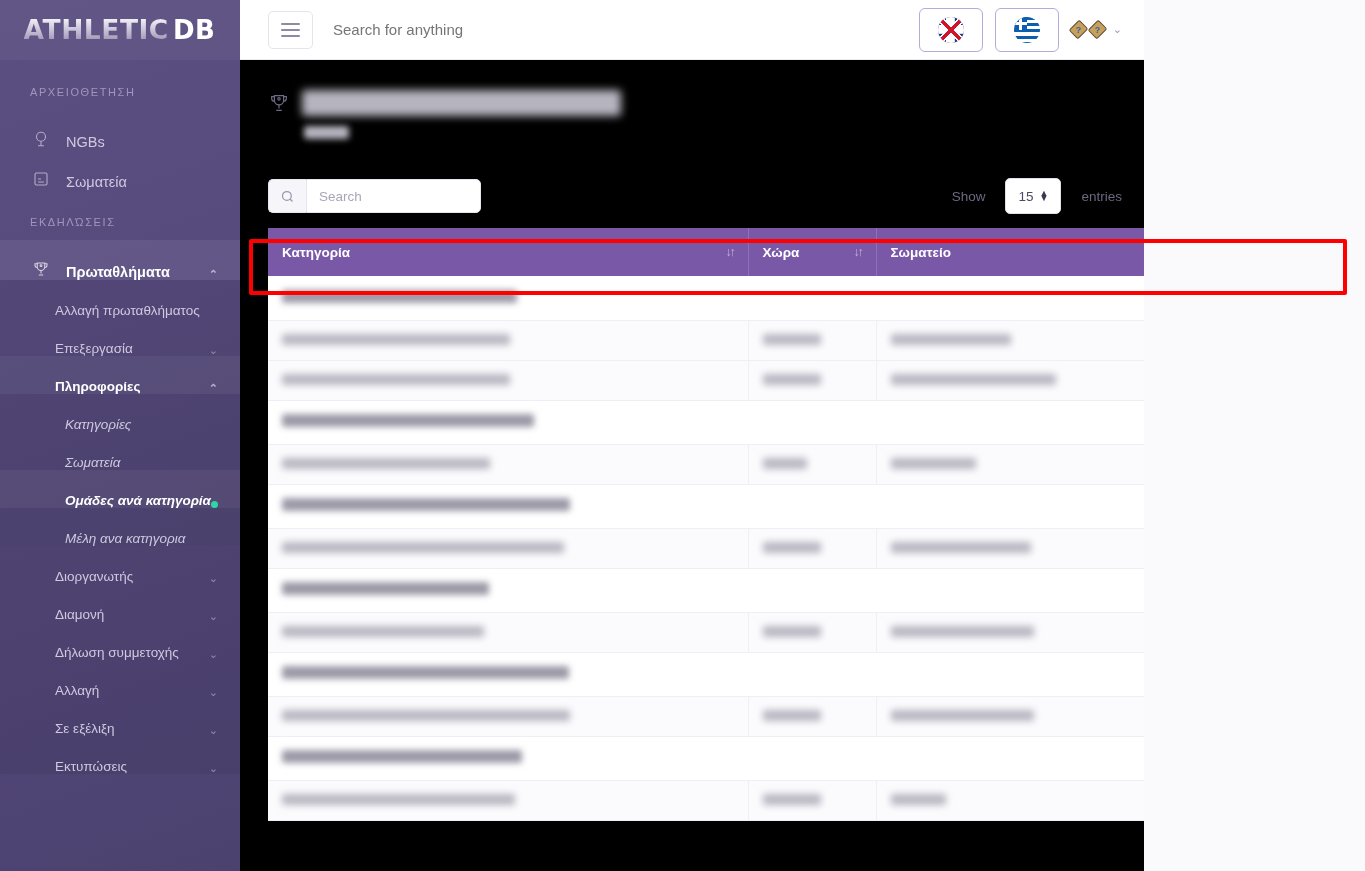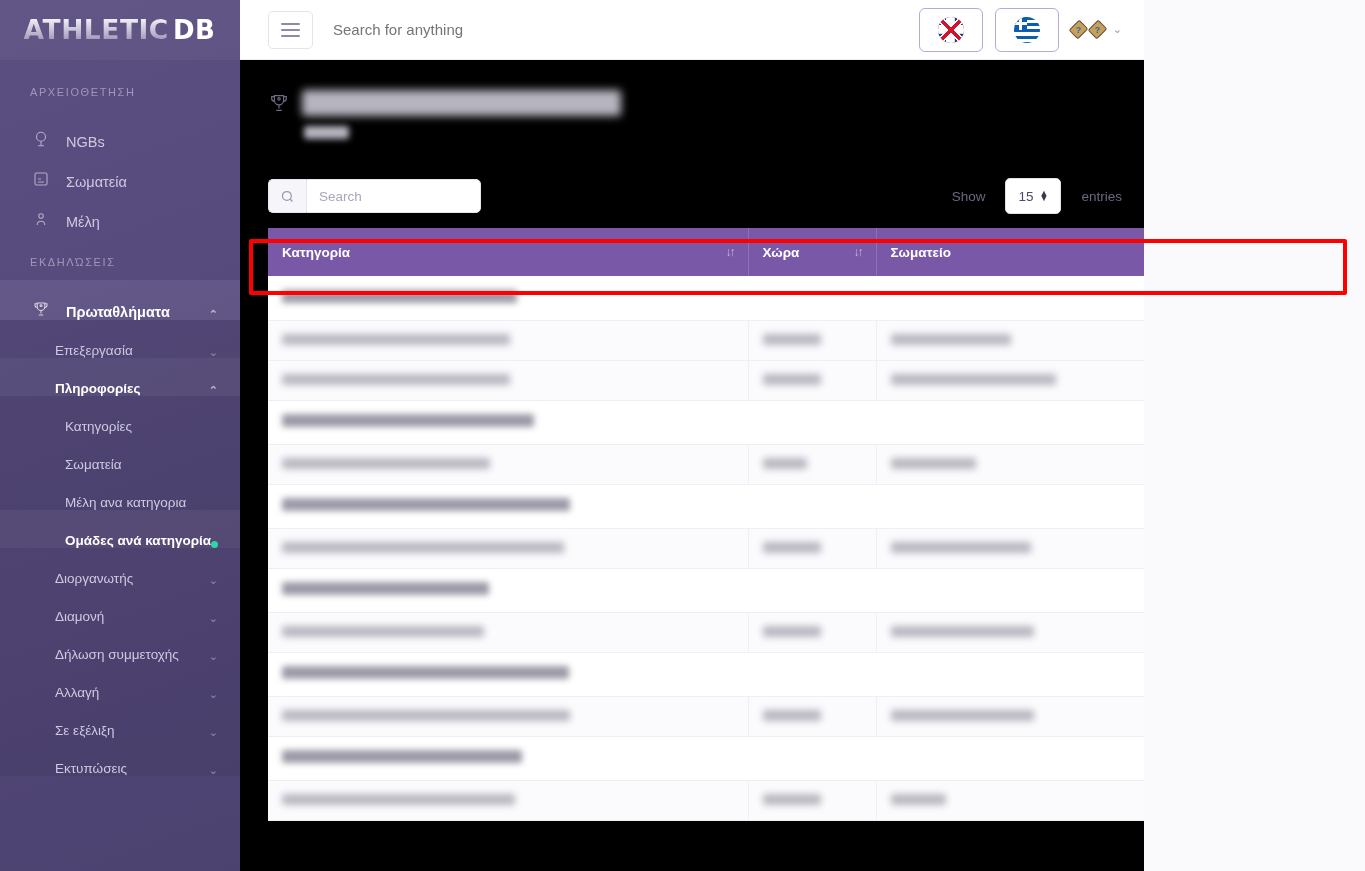--- a/index.html
+++ b/index.html
@@ -59,21 +59,21 @@
     display: flex; align-items: center; justify-content: center;
     opacity: .75; flex: 0 0 22px;
   }
   .nav-item .ico svg { width: 18px; height: 18px; }
   .nav-item .lbl { flex: 1; white-space: nowrap; }
   .nav-item.active { background: rgba(255,255,255,0.07); color: #ffffff; font-weight: bold; }
   .nav-item .chev { opacity: .55; font-size: 11px; line-height: 1; }
 
   .sub { background: rgba(0,0,0,0.06); }
   .sub .nav-item { padding-left: 55px; height: 38px; font-size: 13.5px; }
-  .sub2 { background: rgba(0,0,0,0.08); }
+  .sub2 { background: rgba(0,0,0,0.08); font-style: italic; }
   .sub2 .nav-item { padding-left: 65px; height: 38px; font-size: 13.5px; }
   .nav-item.open { color:#fff; font-weight:bold; background: rgba(255,255,255,0.05); }
   .dot {
     width: 7px; height: 7px; border-radius: 50%;
     background: #2fd5a7; margin-left: auto;
   }
 
   
   .main { flex: 1; height: 871px; position: relative; background: #000000; overflow: hidden; }
 
@@ -236,69 +236,63 @@
     </div>
     <div class="nav-item">
       <span class="ico">
         <svg viewBox="0 0 24 24" fill="none" stroke="currentColor" stroke-width="1.5">
             <rect x="4" y="4" width="16" height="16" rx="2"></rect>
             <path d="M8 16h8M8 12h4"></path>
           </svg>
       </span>
       <span class="lbl">Σωματεία</span>
     </div>
-    <div class="nav-item">
-      <span class="ico">
-        <svg viewBox="0 0 24 24" fill="none" stroke="currentColor" stroke-width="1.5">
-            <circle cx="12" cy="8" r="3"></circle>
-            <path d="M7 20c0-3 2.2-5 5-5s5 2 5 5"></path>
-          </svg>
-      </span>
-      <span class="lbl">Μέλη</span>
-    </div>
 
     <div class="nav-section">ΕΚΔΗΛΏΣΕΙΣ</div>
 
     <div class="nav-item active">
       <span class="ico">
         <svg viewBox="0 0 24 24" fill="none" stroke="currentColor" stroke-width="1.4">
             <path d="M7 4h10v5a5 5 0 0 1-10 0V4z"></path>
             <path d="M7 5H4v2a3 3 0 0 0 3 3M17 5h3v2a3 3 0 0 1-3 3"></path>
             <path d="M12 14v4M9 20h6"></path>
             <circle cx="12" cy="7.5" r="1.3"></circle>
           </svg>
       </span>
       <span class="lbl">Πρωταθλήματα</span>
       <span class="chev">⌃</span>
     </div>
 
     <div class="sub">
       <div class="nav-item">
+        <span class="lbl">Αλλαγή πρωταθλήματος</span>
+      </div>
+      <div class="nav-item">
         <span class="lbl">Επεξεργασία</span>
         <span class="chev">⌄</span>
       </div>
       <div class="nav-item open">
         <span class="lbl">Πληροφορίες</span>
         <span class="chev">⌃</span>
       </div>
     </div>
 
     <div class="sub2">
       <div class="nav-item">
         <span class="lbl">Κατηγορίες</span>
       </div>
       <div class="nav-item">
         <span class="lbl">Σωματεία</span>
       </div>
-      <div class="nav-item">
-        <span class="lbl">Μέλη ανα κατηγορια</span>
-      </div>
       <div class="nav-item open">
         <span class="lbl">Ομάδες ανά κατηγορία</span>
         <span class="dot"></span>
+      </div>
+      <div class="nav-item">
+        <span class="lbl">Μέλη ανα κατηγορια</span>
       </div>
     </div>
 
     <div class="sub">
       <div class="nav-item">
         <span class="lbl">Διοργανωτής</span>
         <span class="chev">⌄</span>
       </div>
       <div class="nav-item">
         <span class="lbl">Διαμονή</span>

